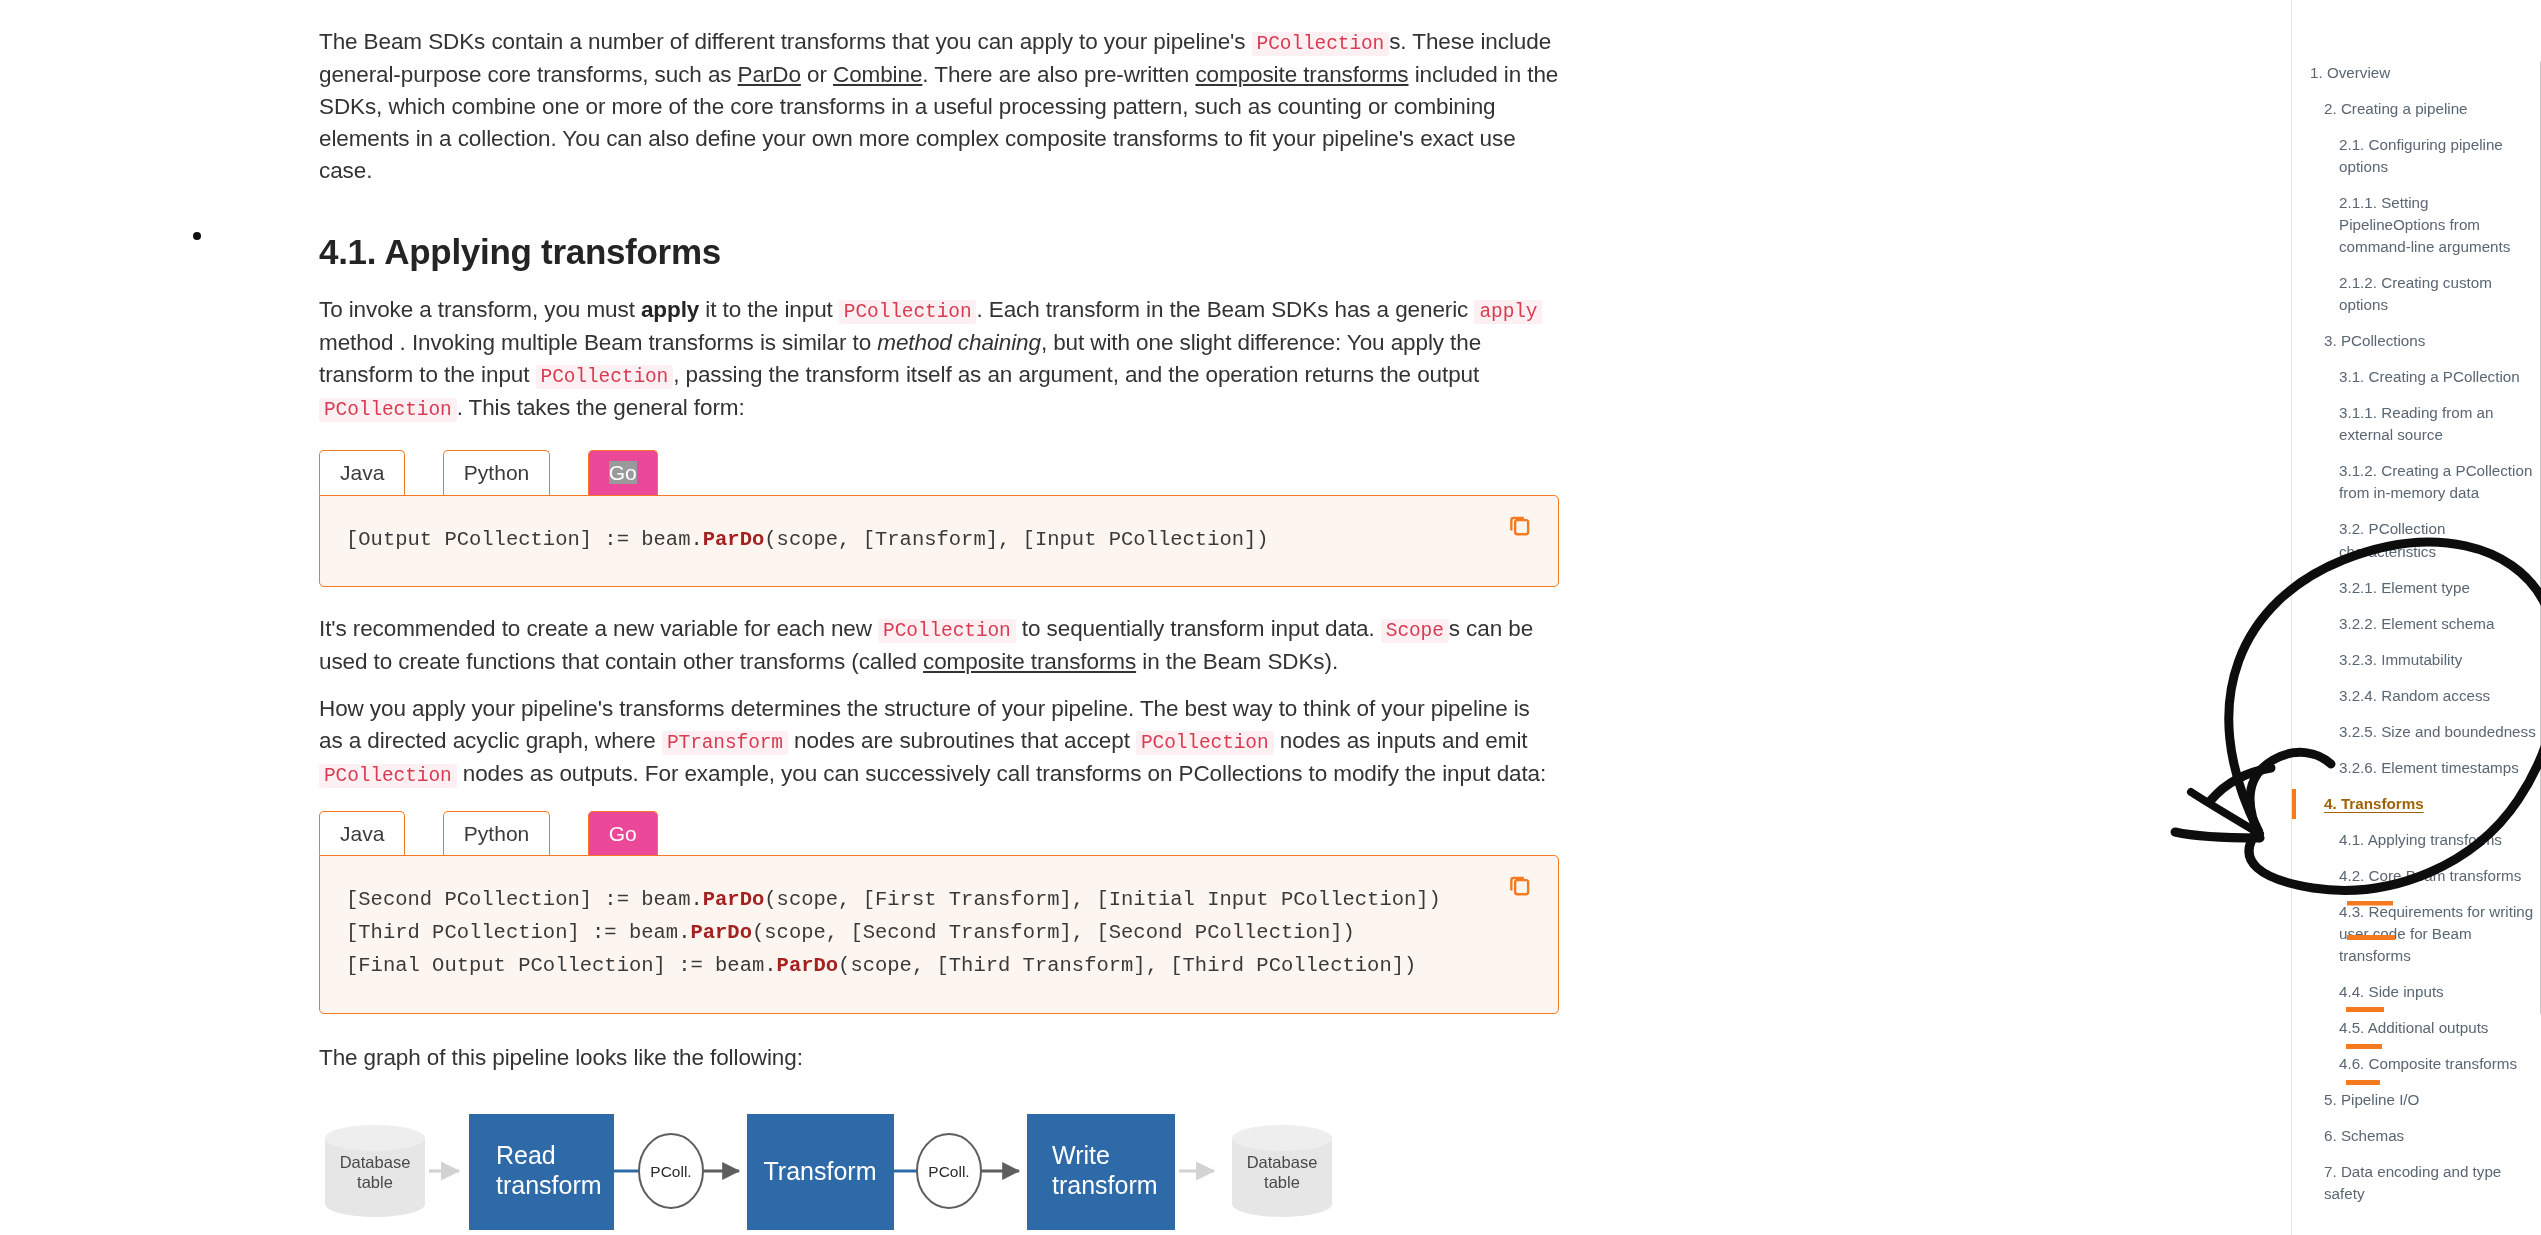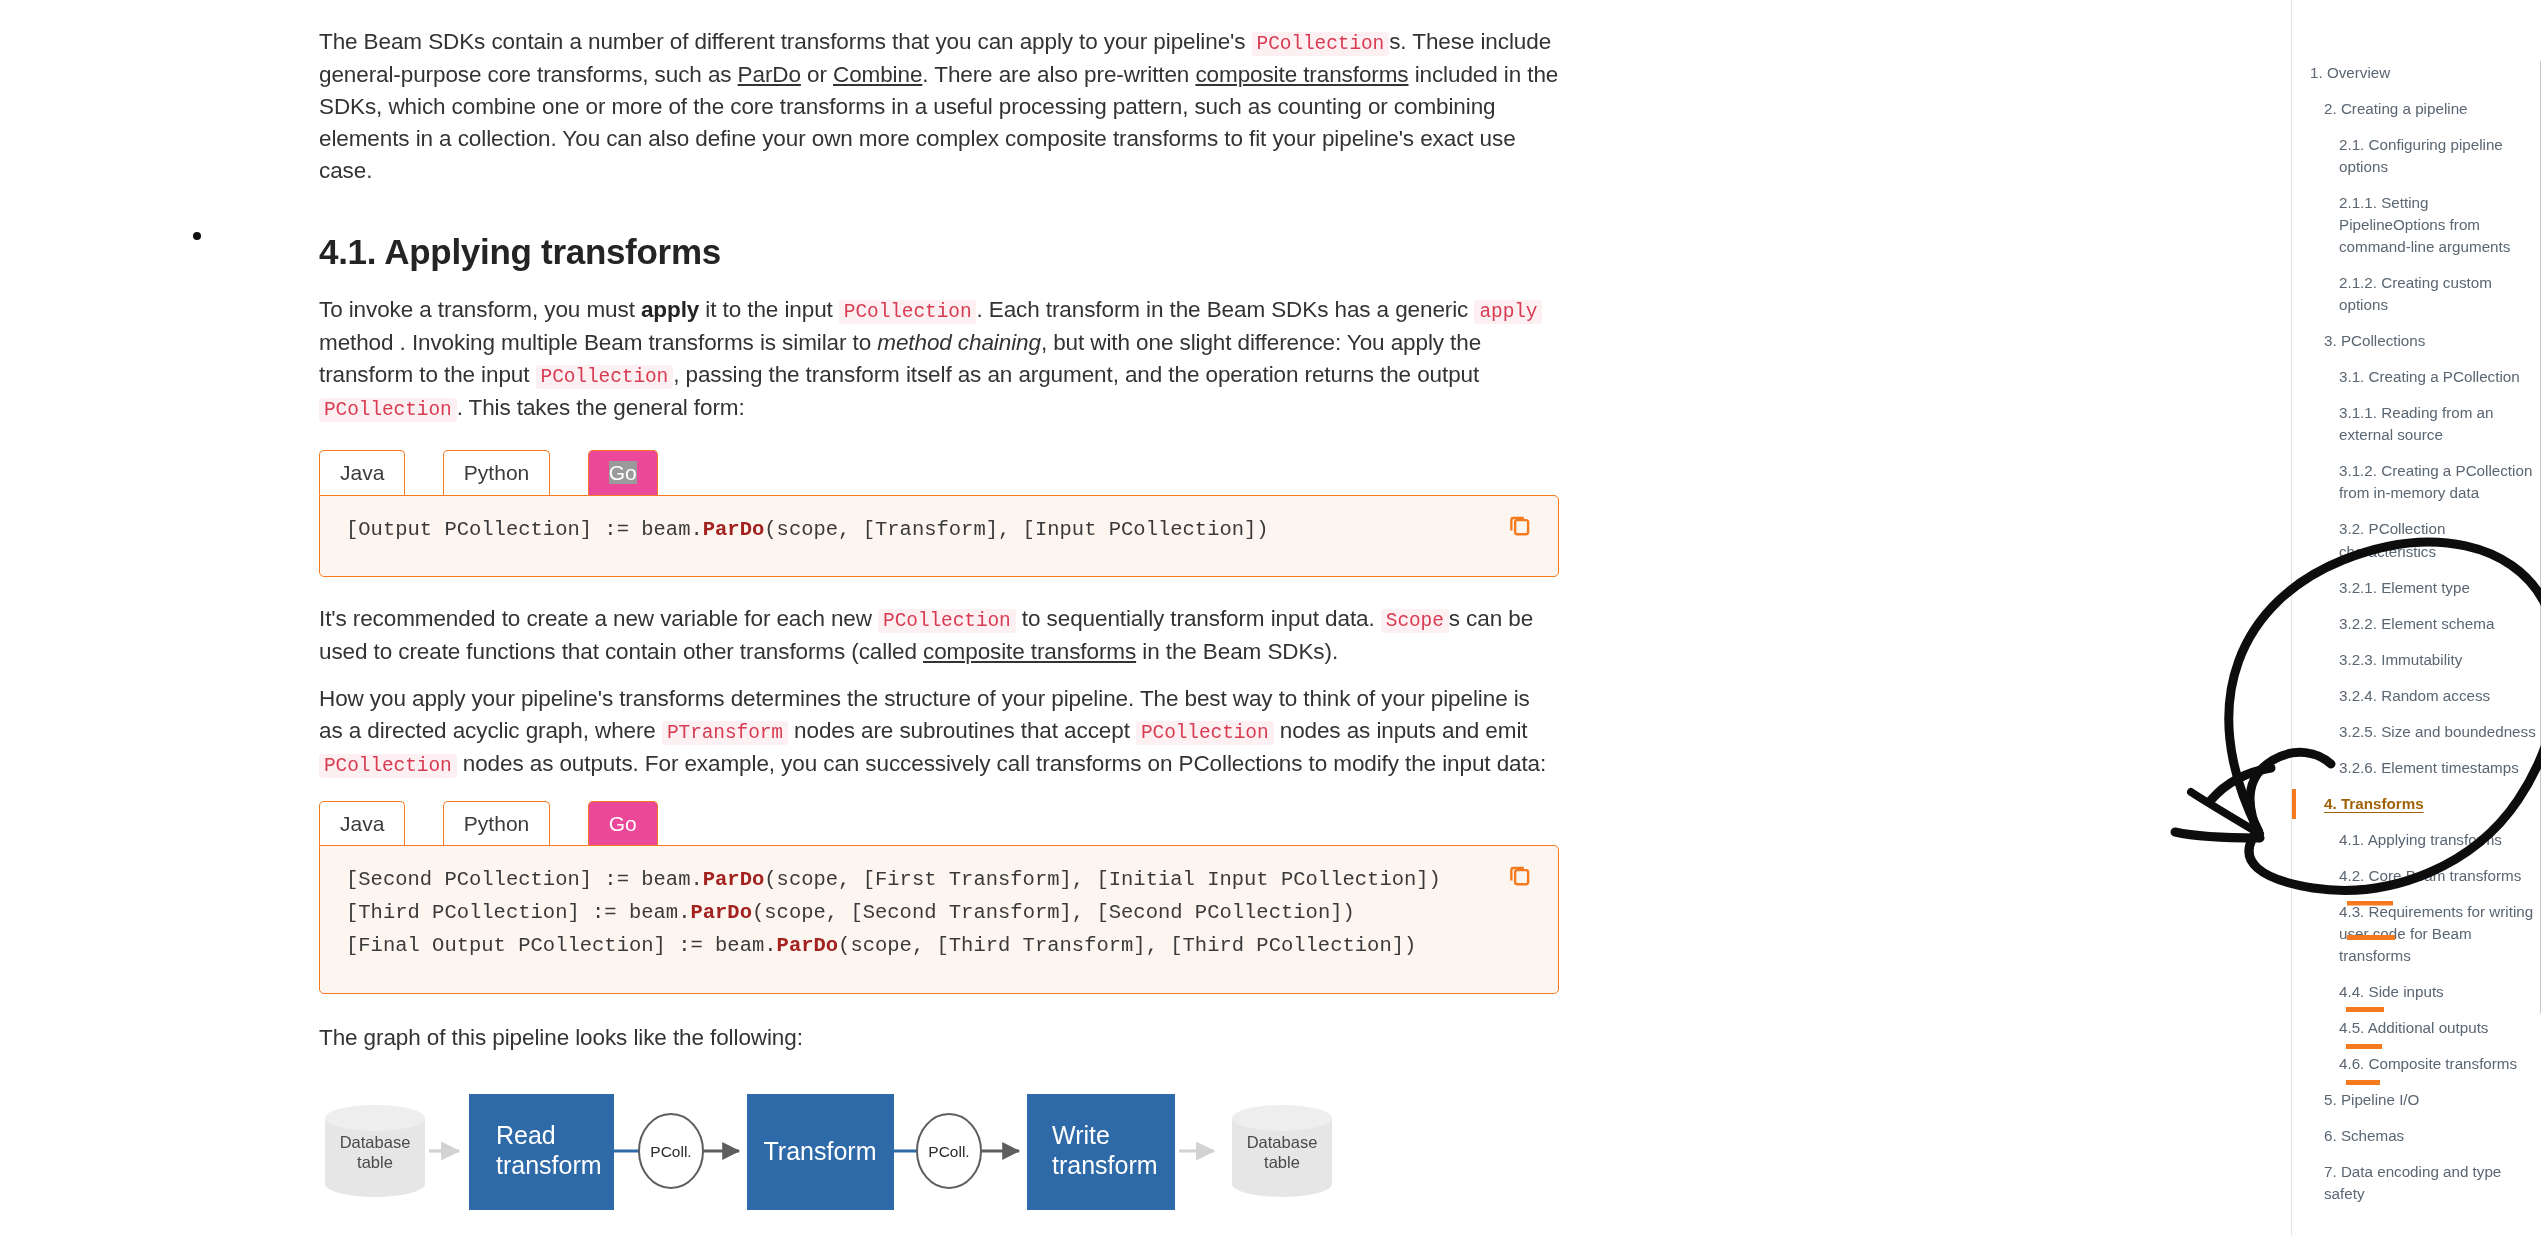--- a/index.html
+++ b/index.html
@@ -64,21 +64,21 @@
   }
   .tab.active { background: #ec4899; color: #ffffff; border-color:#f4791f; z-index:2; }
   .tab .sel { background:#9a9a9a; color:#fff; }
 
   
   .codeblock {
     position: relative;
     border: 1.5px solid #f4791f;
     border-radius: 5px;
     background: #fdf6f0;
-    padding: 17px 32px 30px 26px;
+    padding: 27px 32px 30px 26px;
     margin-top: 0;
   }
   .codeblock.first { border-top-left-radius: 0; }
   .codeblock pre {
     margin: 0;
     font-family: "Liberation Mono", monospace;
     font-size: 20.5px;
     line-height: 1.62;
     color: #3a3a3a;
     white-space: pre;

